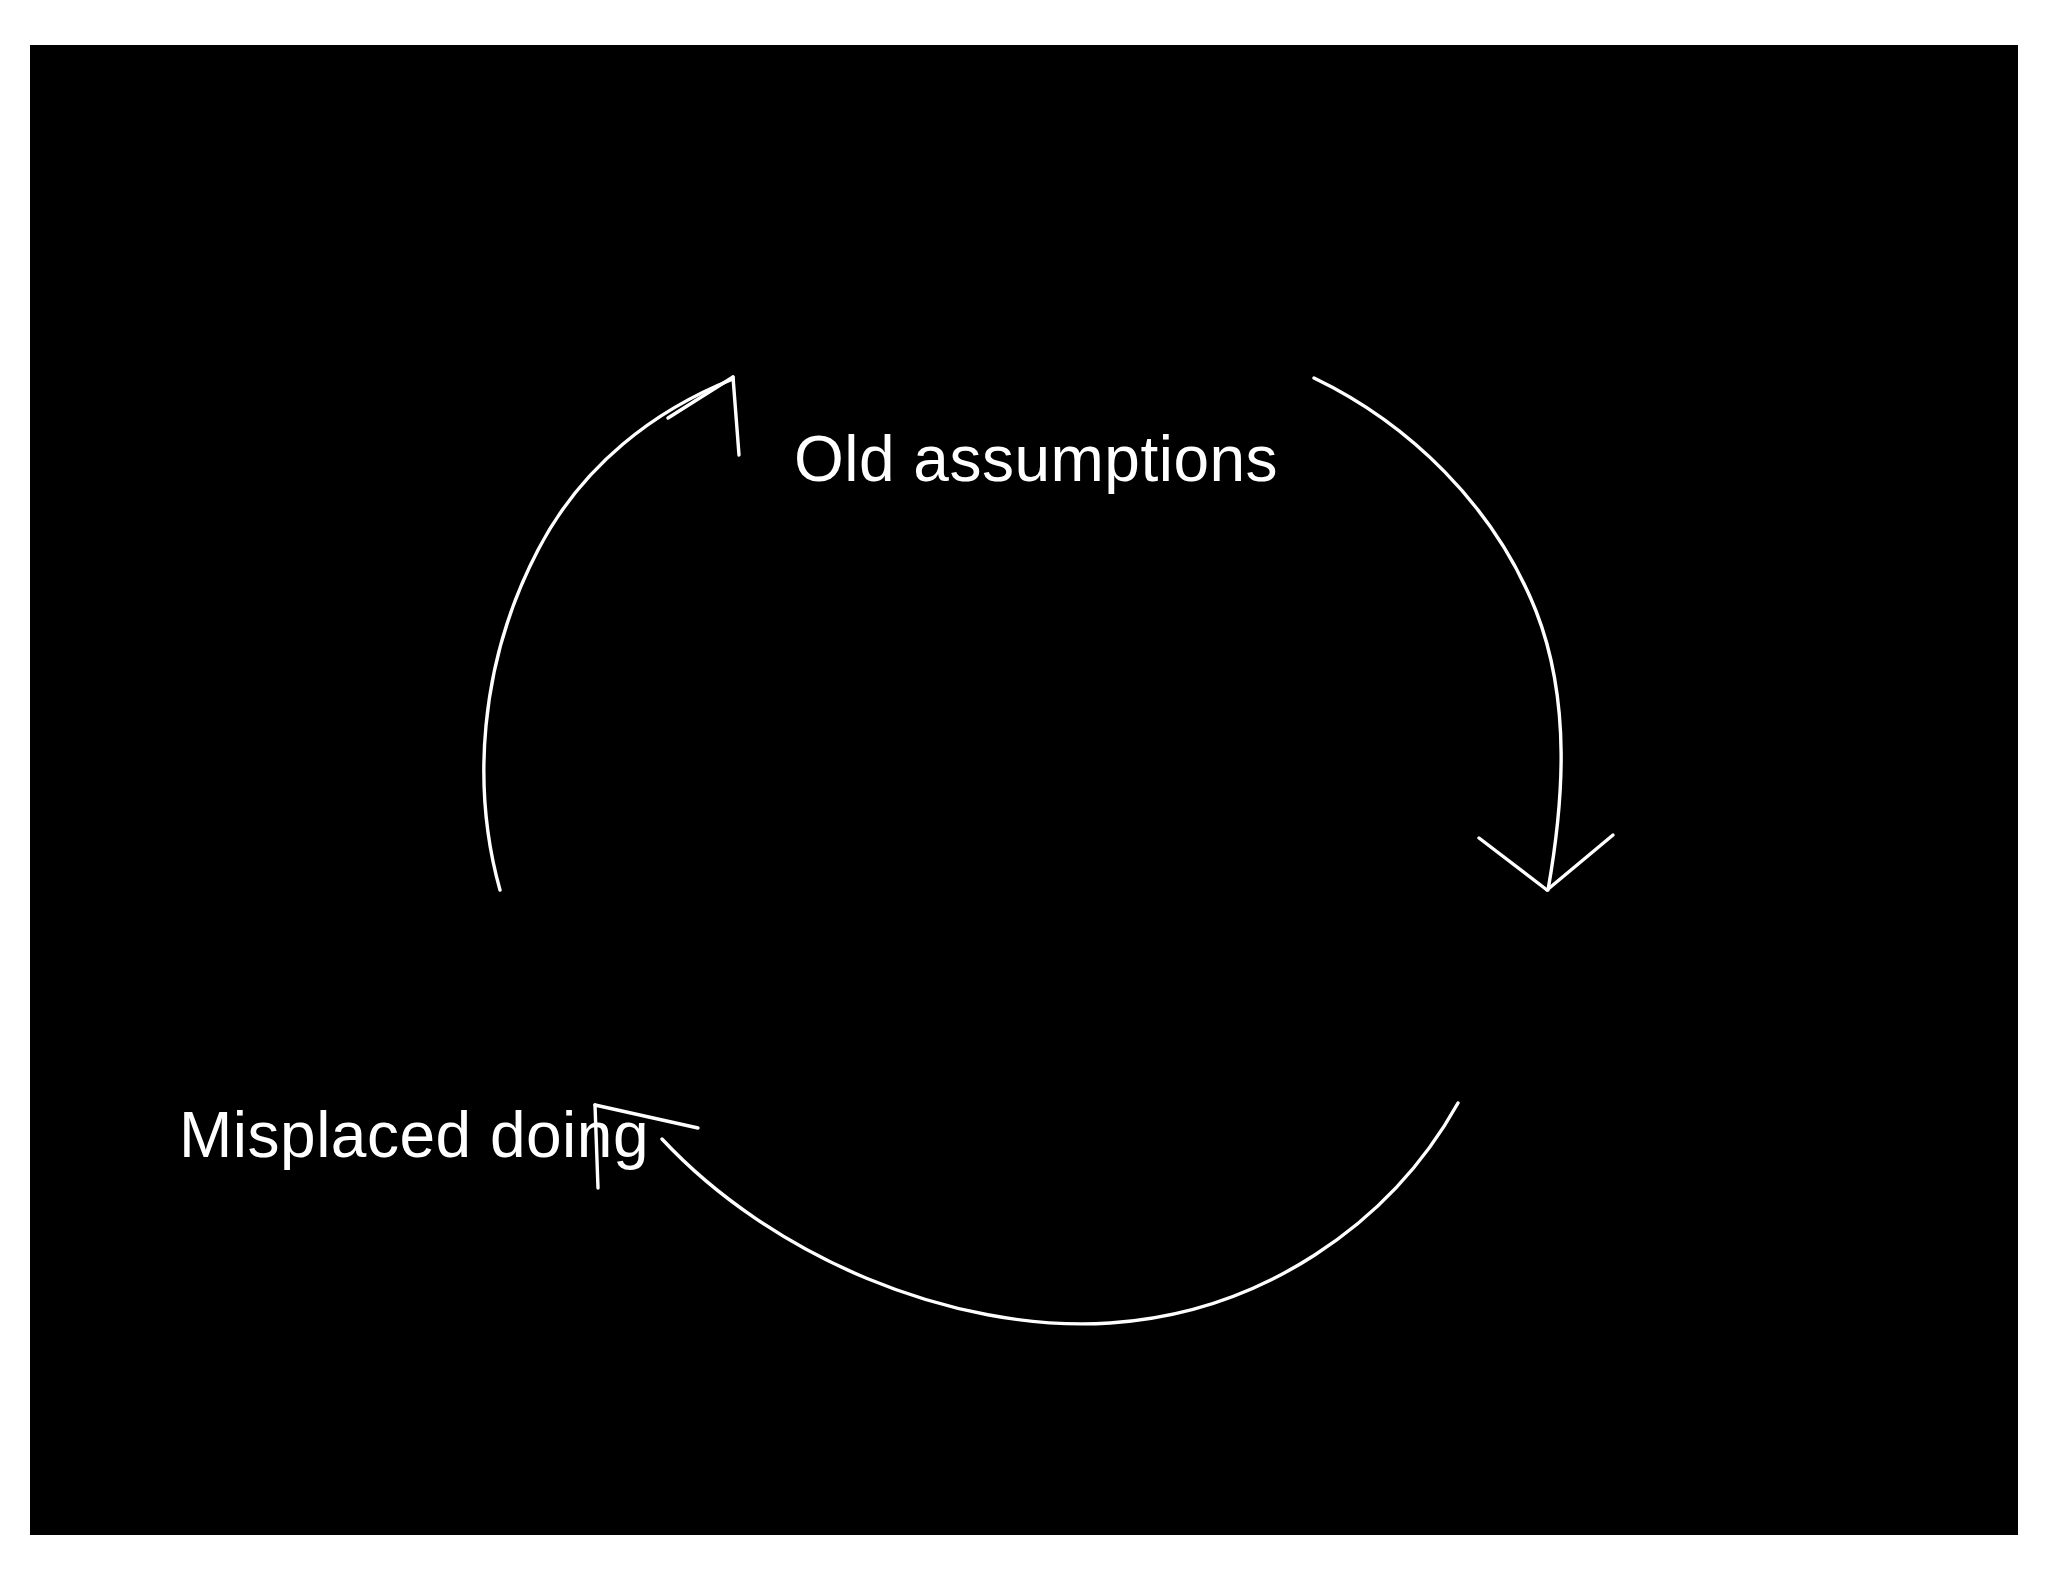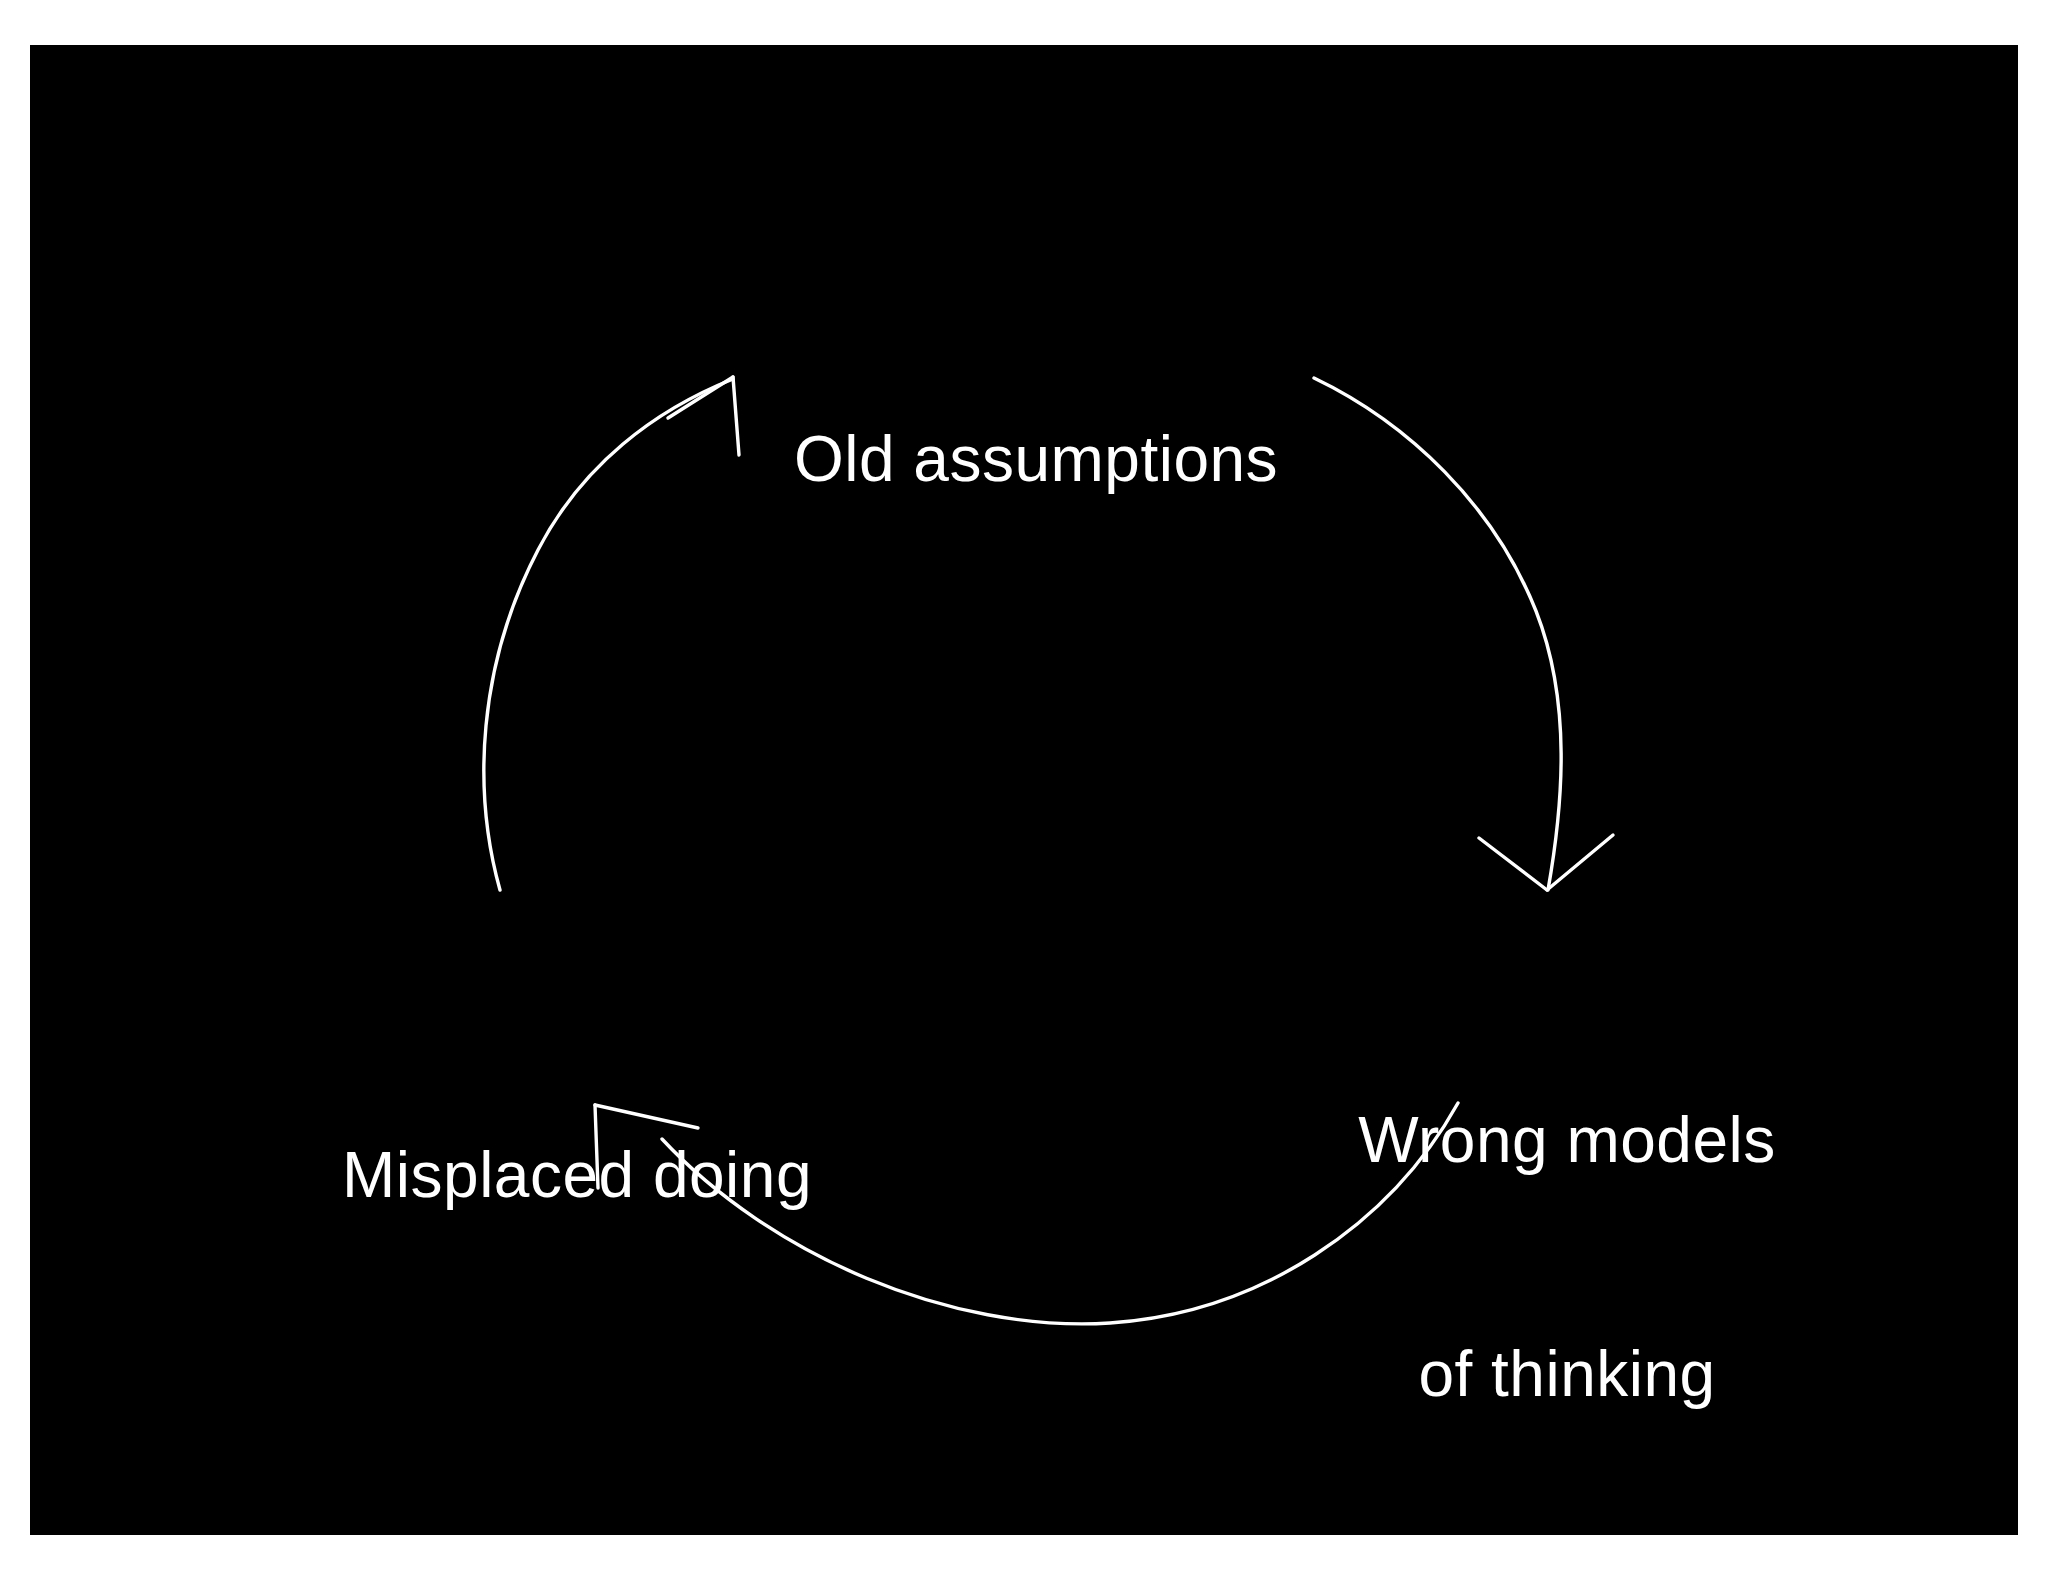--- a/index.html
+++ b/index.html
@@ -58,23 +58,23 @@
   
   #label-wrong-models {
     left: 1115px;
     top: 900px;
     width: 820px;
     text-align: center;
   }
   
   #label-misplaced-doing {
     left: 125px;
-    top: 935px;
+    top: 895px;
     width: 820px;
-    text-align: center;
+    text-align: left;
   }
   .label-line {
     display: block;
     padding-left: 24px;
   }
 </style>
 </head>
 <body>
 
 <div id="page">
@@ -106,23 +106,19 @@
         <path d="M 565 1060 L 668 1083" fill="none" stroke="#ffffff" stroke-width="3.4" stroke-linecap="round"></path>
         <path d="M 565 1060 L 568 1143" fill="none" stroke="#ffffff" stroke-width="3.4" stroke-linecap="round"></path>
       </g>
 
     </svg>
 
     <div class="cycle-label" id="label-old-assumptions">
       <span class="label-line">Old assumptions</span>
     </div>
 
-    <div class="cycle-label" id="label-wrong-models">
-      <span class="label-line">Wrong models</span>
-      <span class="label-line">of thinking</span>
-    </div>
 
     <div class="cycle-label" id="label-misplaced-doing">
       <span class="label-line">Misplaced doing</span>
     </div>
 
   </div>
 </div>
 
 </body></html>

